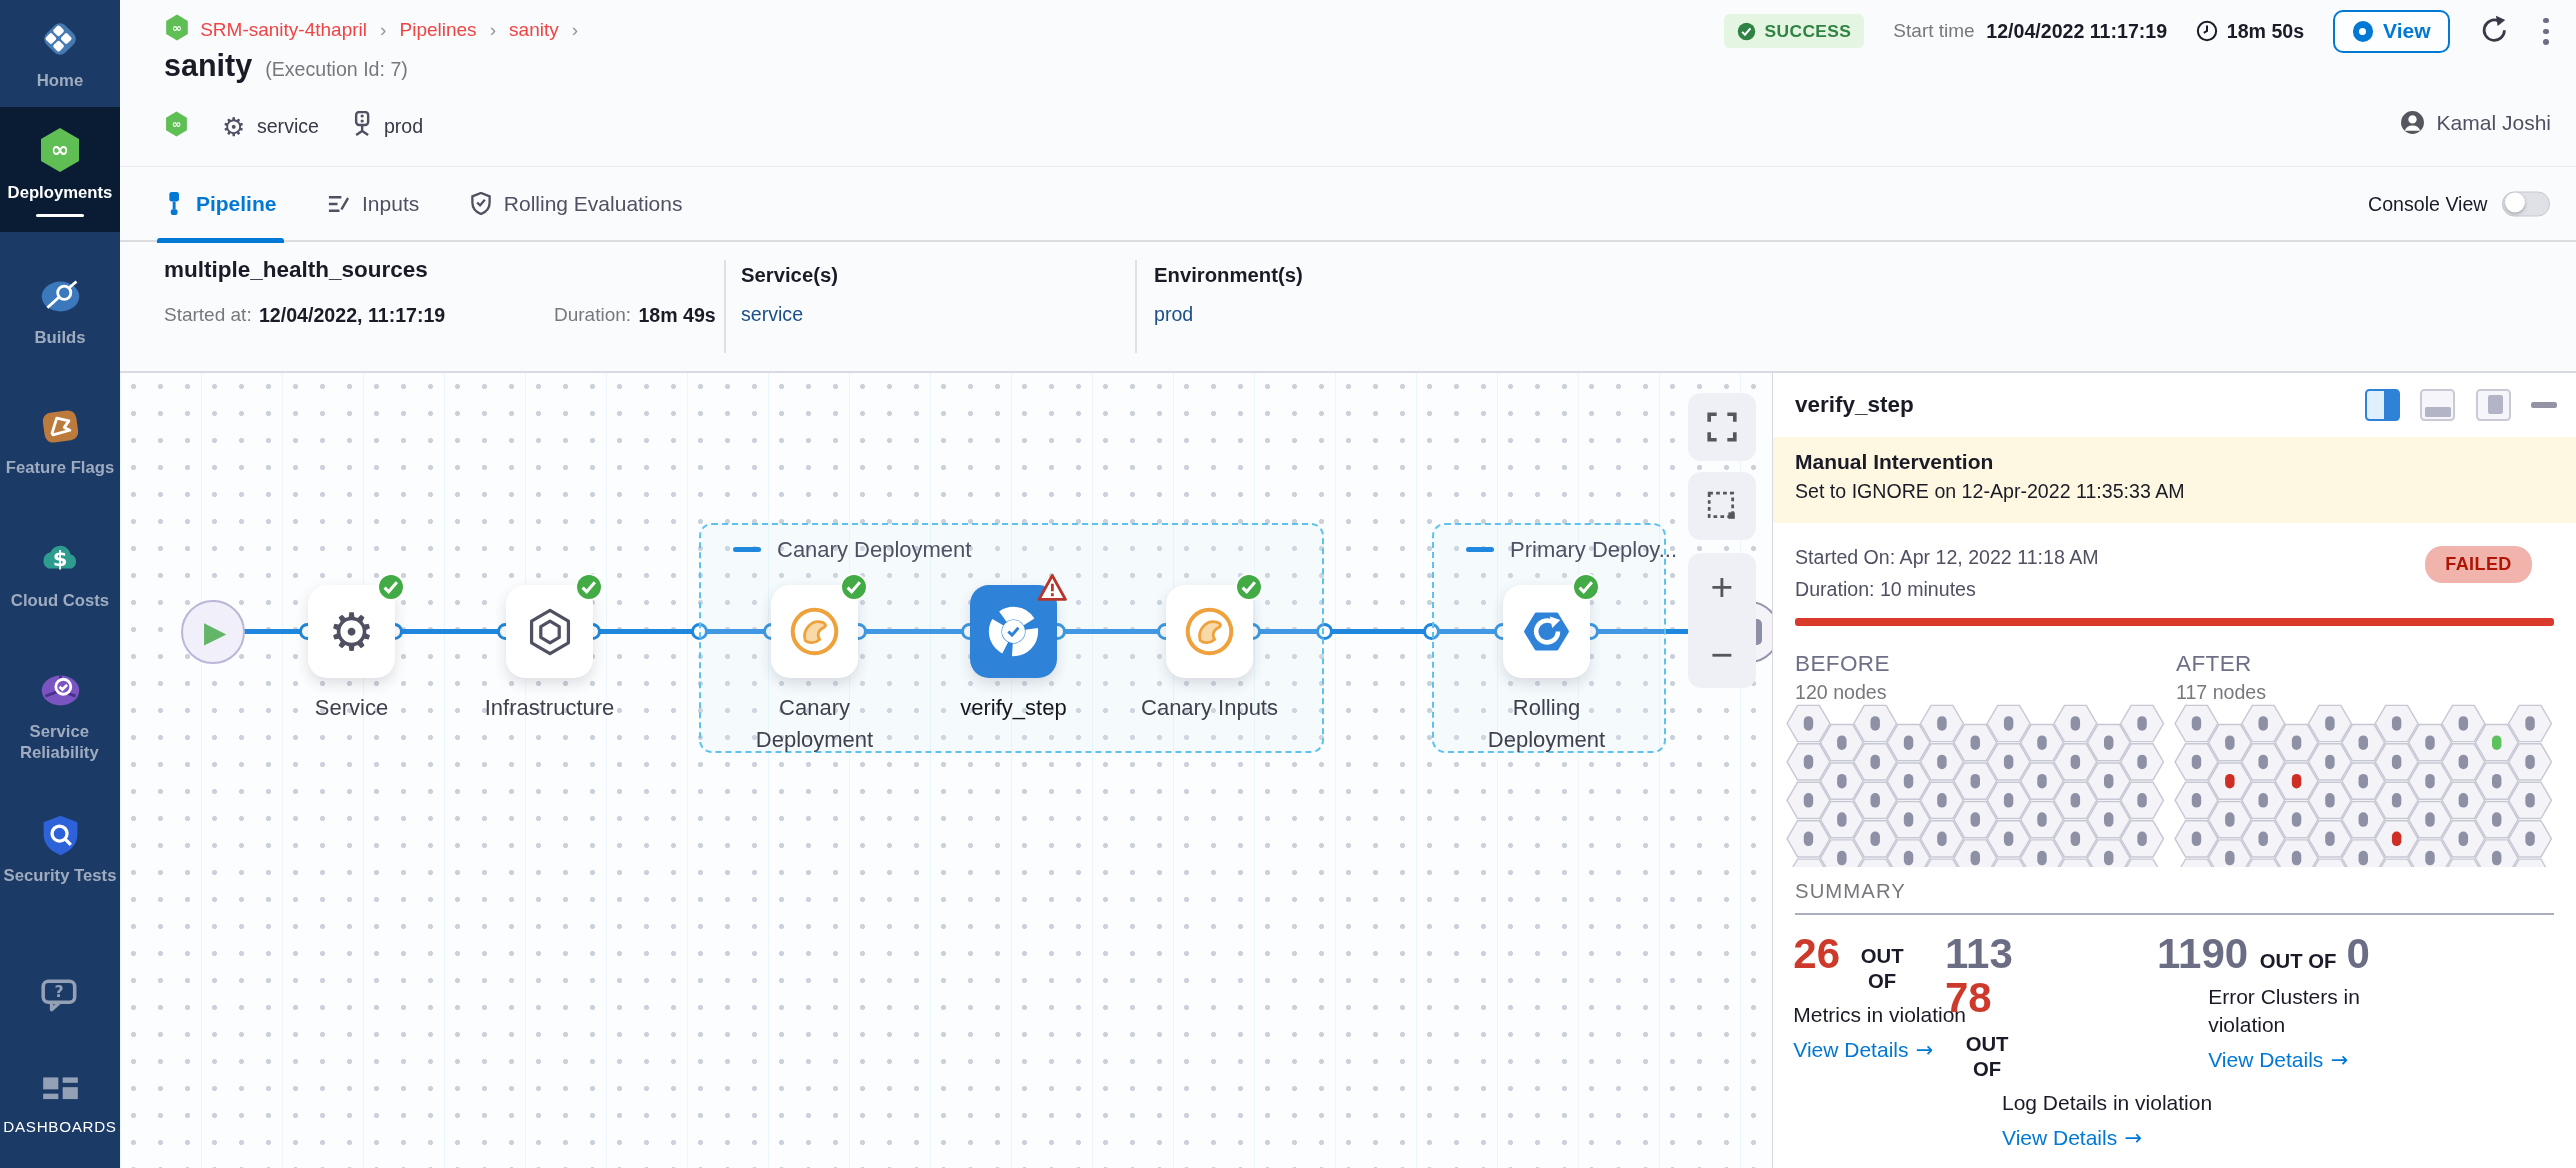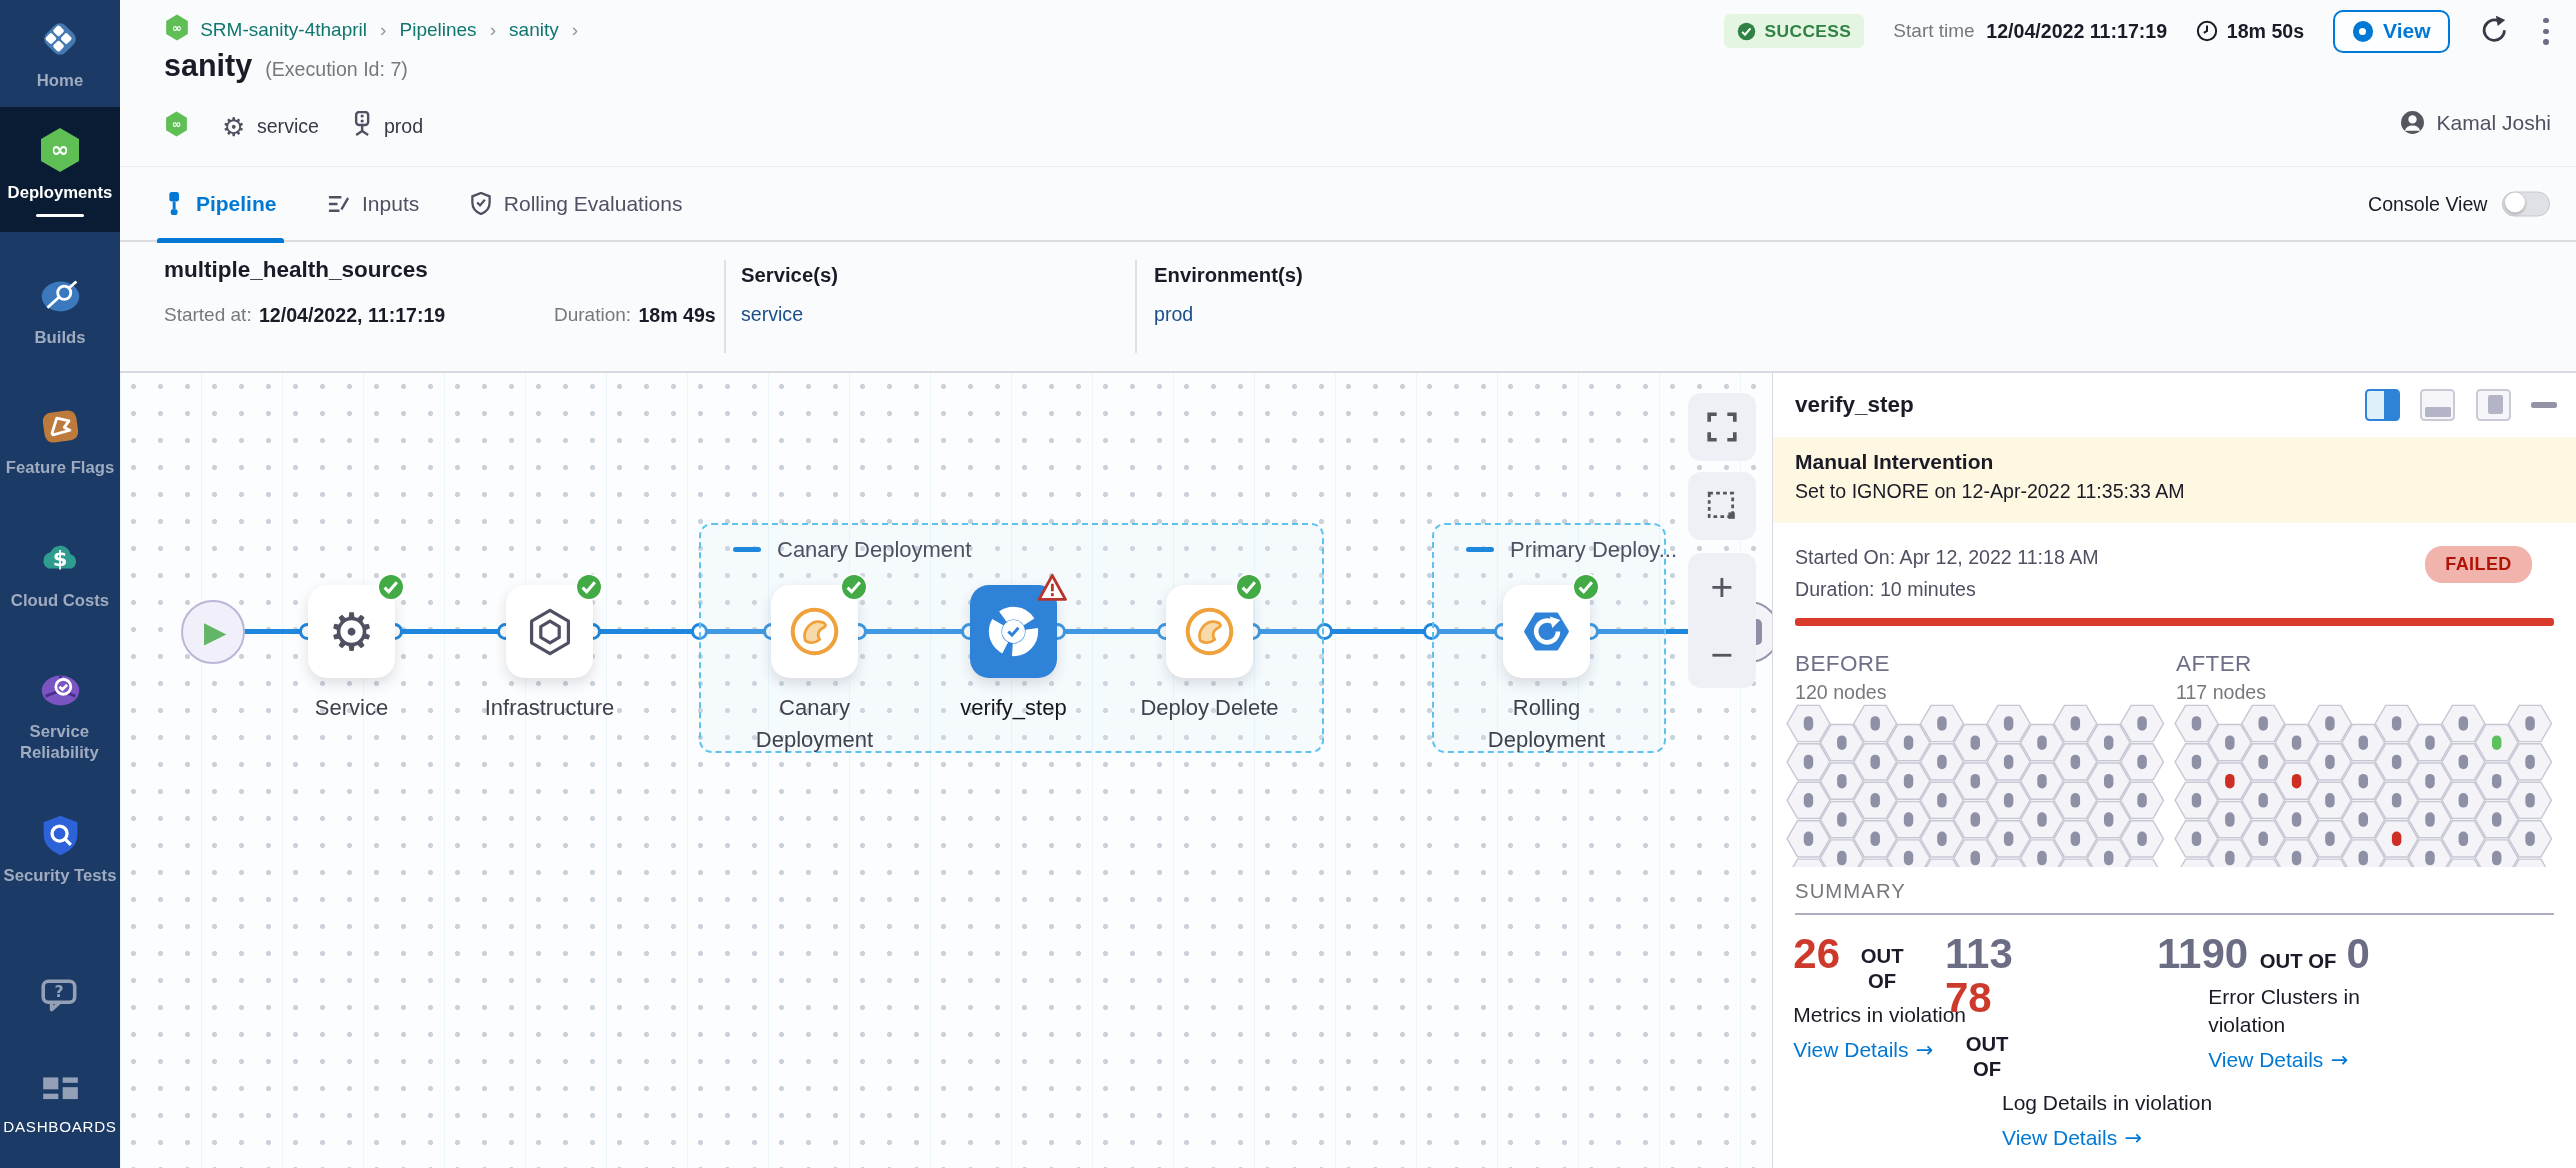--- a/index.html
+++ b/index.html
@@ -14,21 +14,21 @@
   .nav-item.active { background:#0A1C33; }
   .nav-item.active .nav-label { color:#FFFFFF; }
   .nav-underline { width:48px; height:3.6px; background:#FFFFFF; border-radius:2.2px; margin:10.2px auto 0; }
   .nav-ico { display:inline-block; }
   .dashboards .nav-label { font-size:15.2px; letter-spacing:0.7px; color:#ffffff; font-weight:400; }
 
   
   .main { position:absolute; left:120px; top:0; right:0; height:1169px; background:#FAFBFC; }
   .header { position:absolute; top:0; left:0; right:0; height:166px; background:#FAFBFC; }
   .breadcrumb-row { position:absolute; top:13px; left:44px; display:flex; align-items:center; gap:10.2px; font-size:19px; }
-  .crumb { color:#0f766e; text-decoration:none; cursor:pointer; }
+  .crumb { color:#ef4444; text-decoration:none; cursor:pointer; }
   .crumb-sep { color:#9293A5; padding:0 2.9px; }
   .title-row { position:absolute; top:48px; left:44px; display:flex; align-items:baseline; gap:13px; }
   .page-title { font-size:30.5px; font-weight:700; color:#1B1B28; }
   .exec-id { font-size:19.6px; color:#77787D; }
   .tags-row { position:absolute; top:110px; left:44px; display:flex; align-items:center; gap:33px; font-size:19.6px; color:#383946; }
   .tag-item { display:flex; align-items:center; gap:11.6px; }
   .glyph-gear { font-family:"DejaVu Sans",sans-serif; font-size:26px; color:#4F5162; line-height:1; }
 
   .header-right { position:absolute; top:10.2px; right:23px; display:flex; align-items:center; gap:29px; }
   .status-pill { display:flex; align-items:center; gap:8.7px; background:#E4F5E1; border-radius:5.8px; padding:6.5px 13px; }
@@ -481,21 +481,21 @@
               <circle cx="24" cy="24" r="19" fill="#fff" stroke="#EFA13C" stroke-width="3.5"></circle>
               <path d="M16 32 C13 23 21 13 31 16 C34 17 34.5 19 32 20.5 C27 23 26 27 28.5 31 C24.5 34.5 19 34.5 16 32 Z" fill="#F8D9A8" stroke="#EFA13C" stroke-width="2.4"></path>
             </svg>
           <span class="badge">
             <svg width="28" height="28" viewBox="0 0 24 24">
                 <circle cx="12" cy="12" r="11" fill="#42AB45" stroke="#fff" stroke-width="1.5"></circle>
                 <path d="M6.5 12.5l3.5 3.5 7-8" stroke="#fff" stroke-width="2.6" fill="none"></path>
               </svg>
           </span>
         </div>
-        <div class="node-label" style="left:995px;">Deploy Delete</div>
+        <div class="node-label" style="left:995px;">Canary Inputs</div>
 
         <div class="node-card" style="left:1383px;">
           <svg width="55" height="55" viewBox="0 0 48 48">
               <polygon points="6,24 15,9 33,9 42,24 33,39 15,39" fill="#2E83D9" stroke="#2E83D9" stroke-width="3" stroke-linejoin="round"></polygon>
               <path d="M31 17 A9.5 9.5 0 1 0 34 24" fill="none" stroke="#fff" stroke-width="4"></path>
               <path d="M27 11 L36 14 L29 21 Z" fill="#fff"></path>
             </svg>
           <span class="badge">
             <svg width="28" height="28" viewBox="0 0 24 24">
                 <circle cx="12" cy="12" r="11" fill="#42AB45" stroke="#fff" stroke-width="1.5"></circle>

